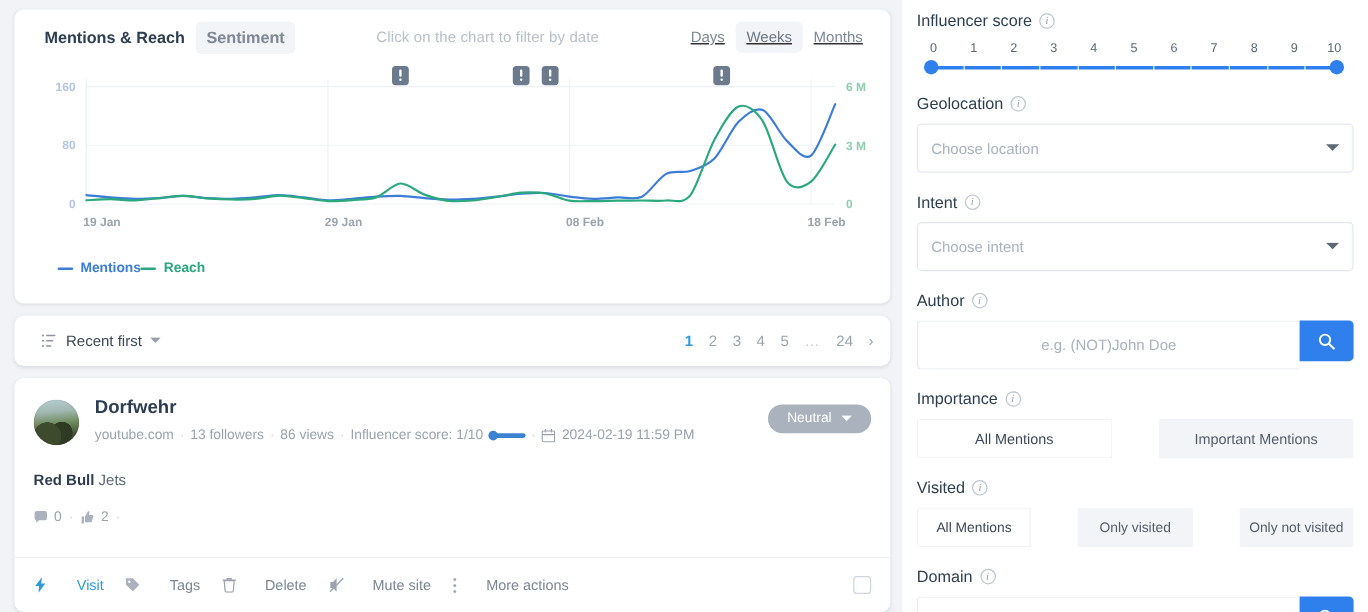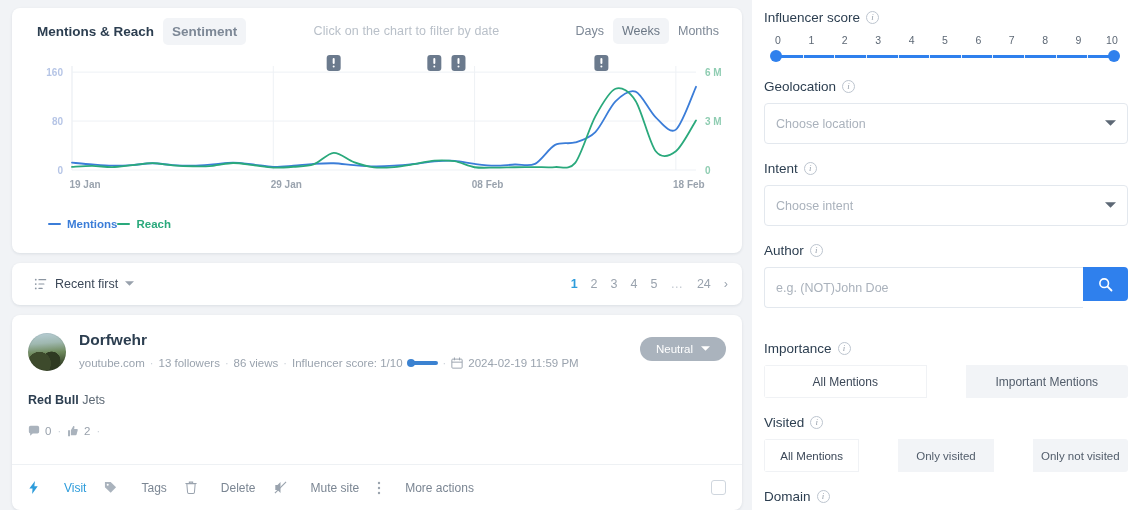--- a/index.html
+++ b/index.html
@@ -28,21 +28,21 @@
   }
   .tabgroup { display: flex; align-items: center; }
   .chart-tab {
     font-size: 13.5px; font-weight: 700; color: #2c3e50;
     padding: 6px 9px; border-radius: 5px; white-space: nowrap; cursor: pointer;
   }
   .chart-tab.inactive { color: #7d8896; font-weight: 700; background: #f2f4f7; }
   .chart-hint {
     flex: 1; text-align: center; font-size: 12.5px; color: #b9c0c9; letter-spacing:.1px;
   }
-  .rangegroup { display: flex; align-items: center; }
+  .rangegroup { display: flex; align-items: center; text-decoration: underline; }
   .range-opt {
     font-size: 12.5px; color: #7d8896; padding: 6px 9px; border-radius: 5px; cursor: pointer;
   }
   .range-opt.sel { background: #f2f4f7; color: #6b7785; }
 
   .plot-wrap { position: relative; height: 160px; margin: 0 14px 0 16px; }
   .plot-wrap svg { display: block; }
 
   .legend { display: flex; padding: 4px 0 0 36px; }
   .legend-item { display: flex; align-items: center; gap: 6px; font-size: 11.5px; font-weight: 700; }
@@ -140,21 +140,21 @@
   .knob.lo { left: -1px; } .knob.hi { right: -1px; }
 
   
   .select-box, .text-box {
     height: 41px; border: 1px solid #e3e8ee; border-radius: 4px; background: #fff;
     display: flex; align-items: center; padding: 0 11px; font-size: 12.5px; color: #aab2bc;
     margin-bottom: 17px; cursor: pointer;
   }
   .select-box .caret { margin-left: auto; color: #6b7785; font-size: 9px; }
   .input-row { display: flex; margin-bottom: 17px; }
-  .input-row .text-box { flex: 1; margin-bottom: 16px; border-radius: 4px 0 0 4px; border-right: none; }
+  .input-row .text-box { flex: 1; margin-bottom: 0; border-radius: 4px 0 0 4px; border-right: none; justify-content: center; }
   .input-row .text-box.filled { color: #2c3e50; }
   .clear-x { margin-left: auto; color: #98a1ac; font-size: 13px; cursor: pointer; padding-left: 8px; }
   .search-btn {
     width: 45px; height: 34px; background: #2f80ed; border-radius: 0 4px 4px 0;
     display: flex; align-items: center; justify-content: center; cursor: pointer;
   }
 
   
   .seg { display: flex; margin-bottom: 17px; border-radius: 3px; overflow: hidden; gap: 39px; }
   .seg-opt {

